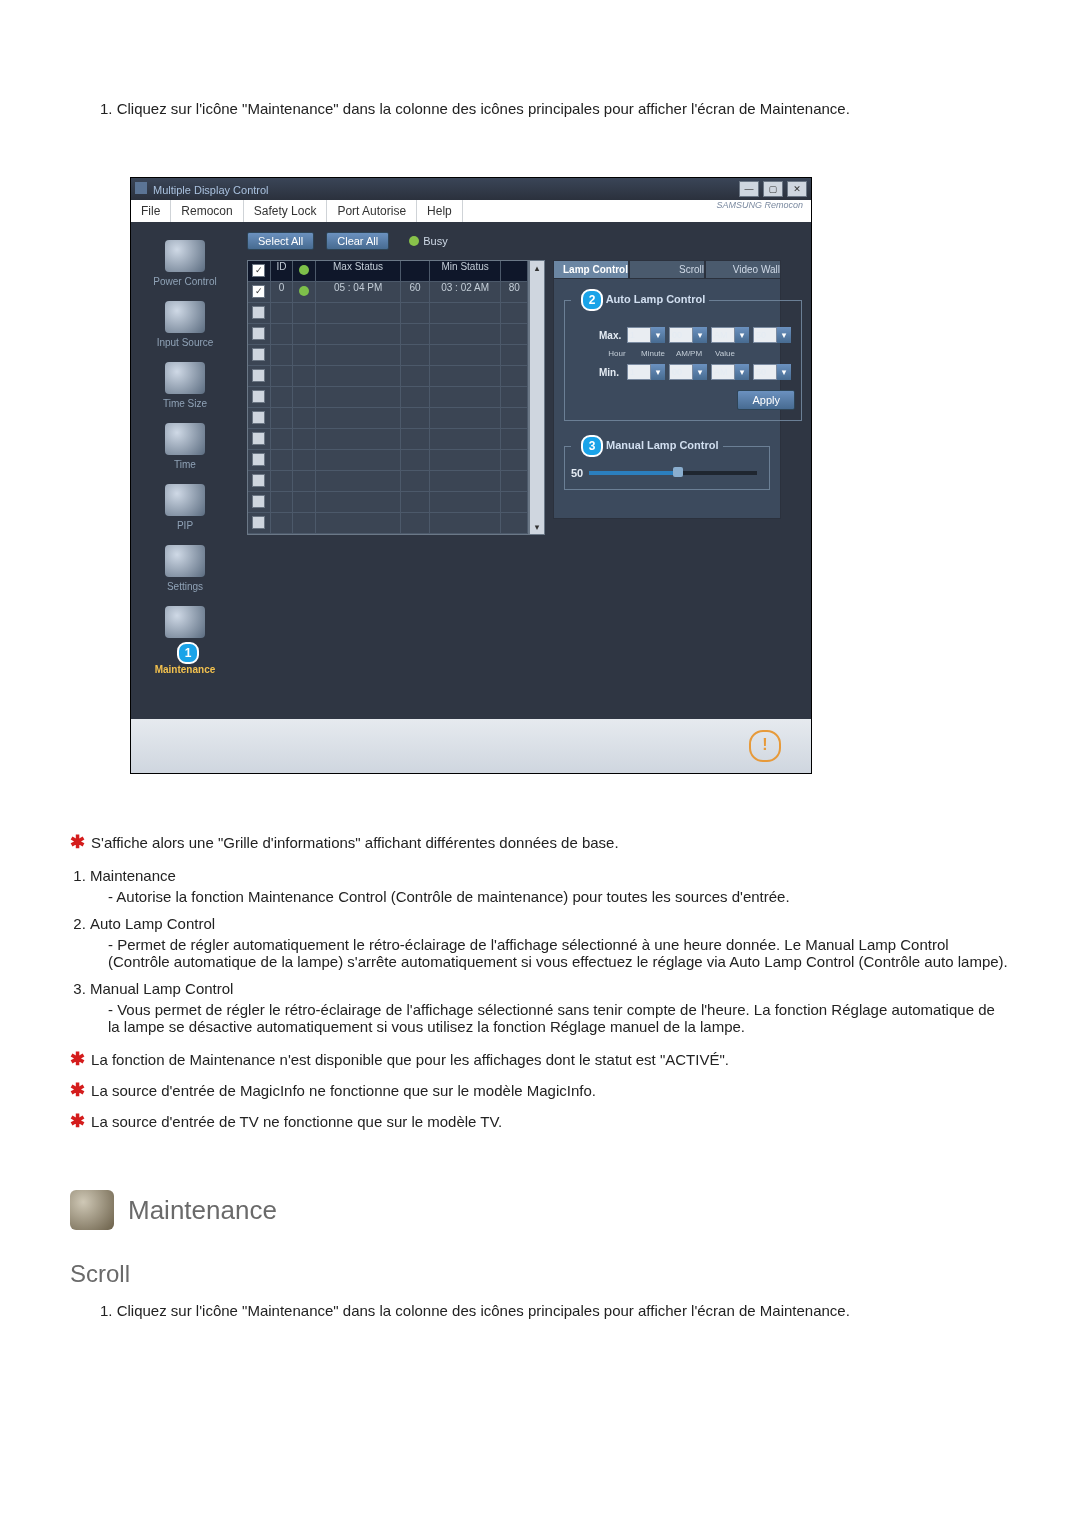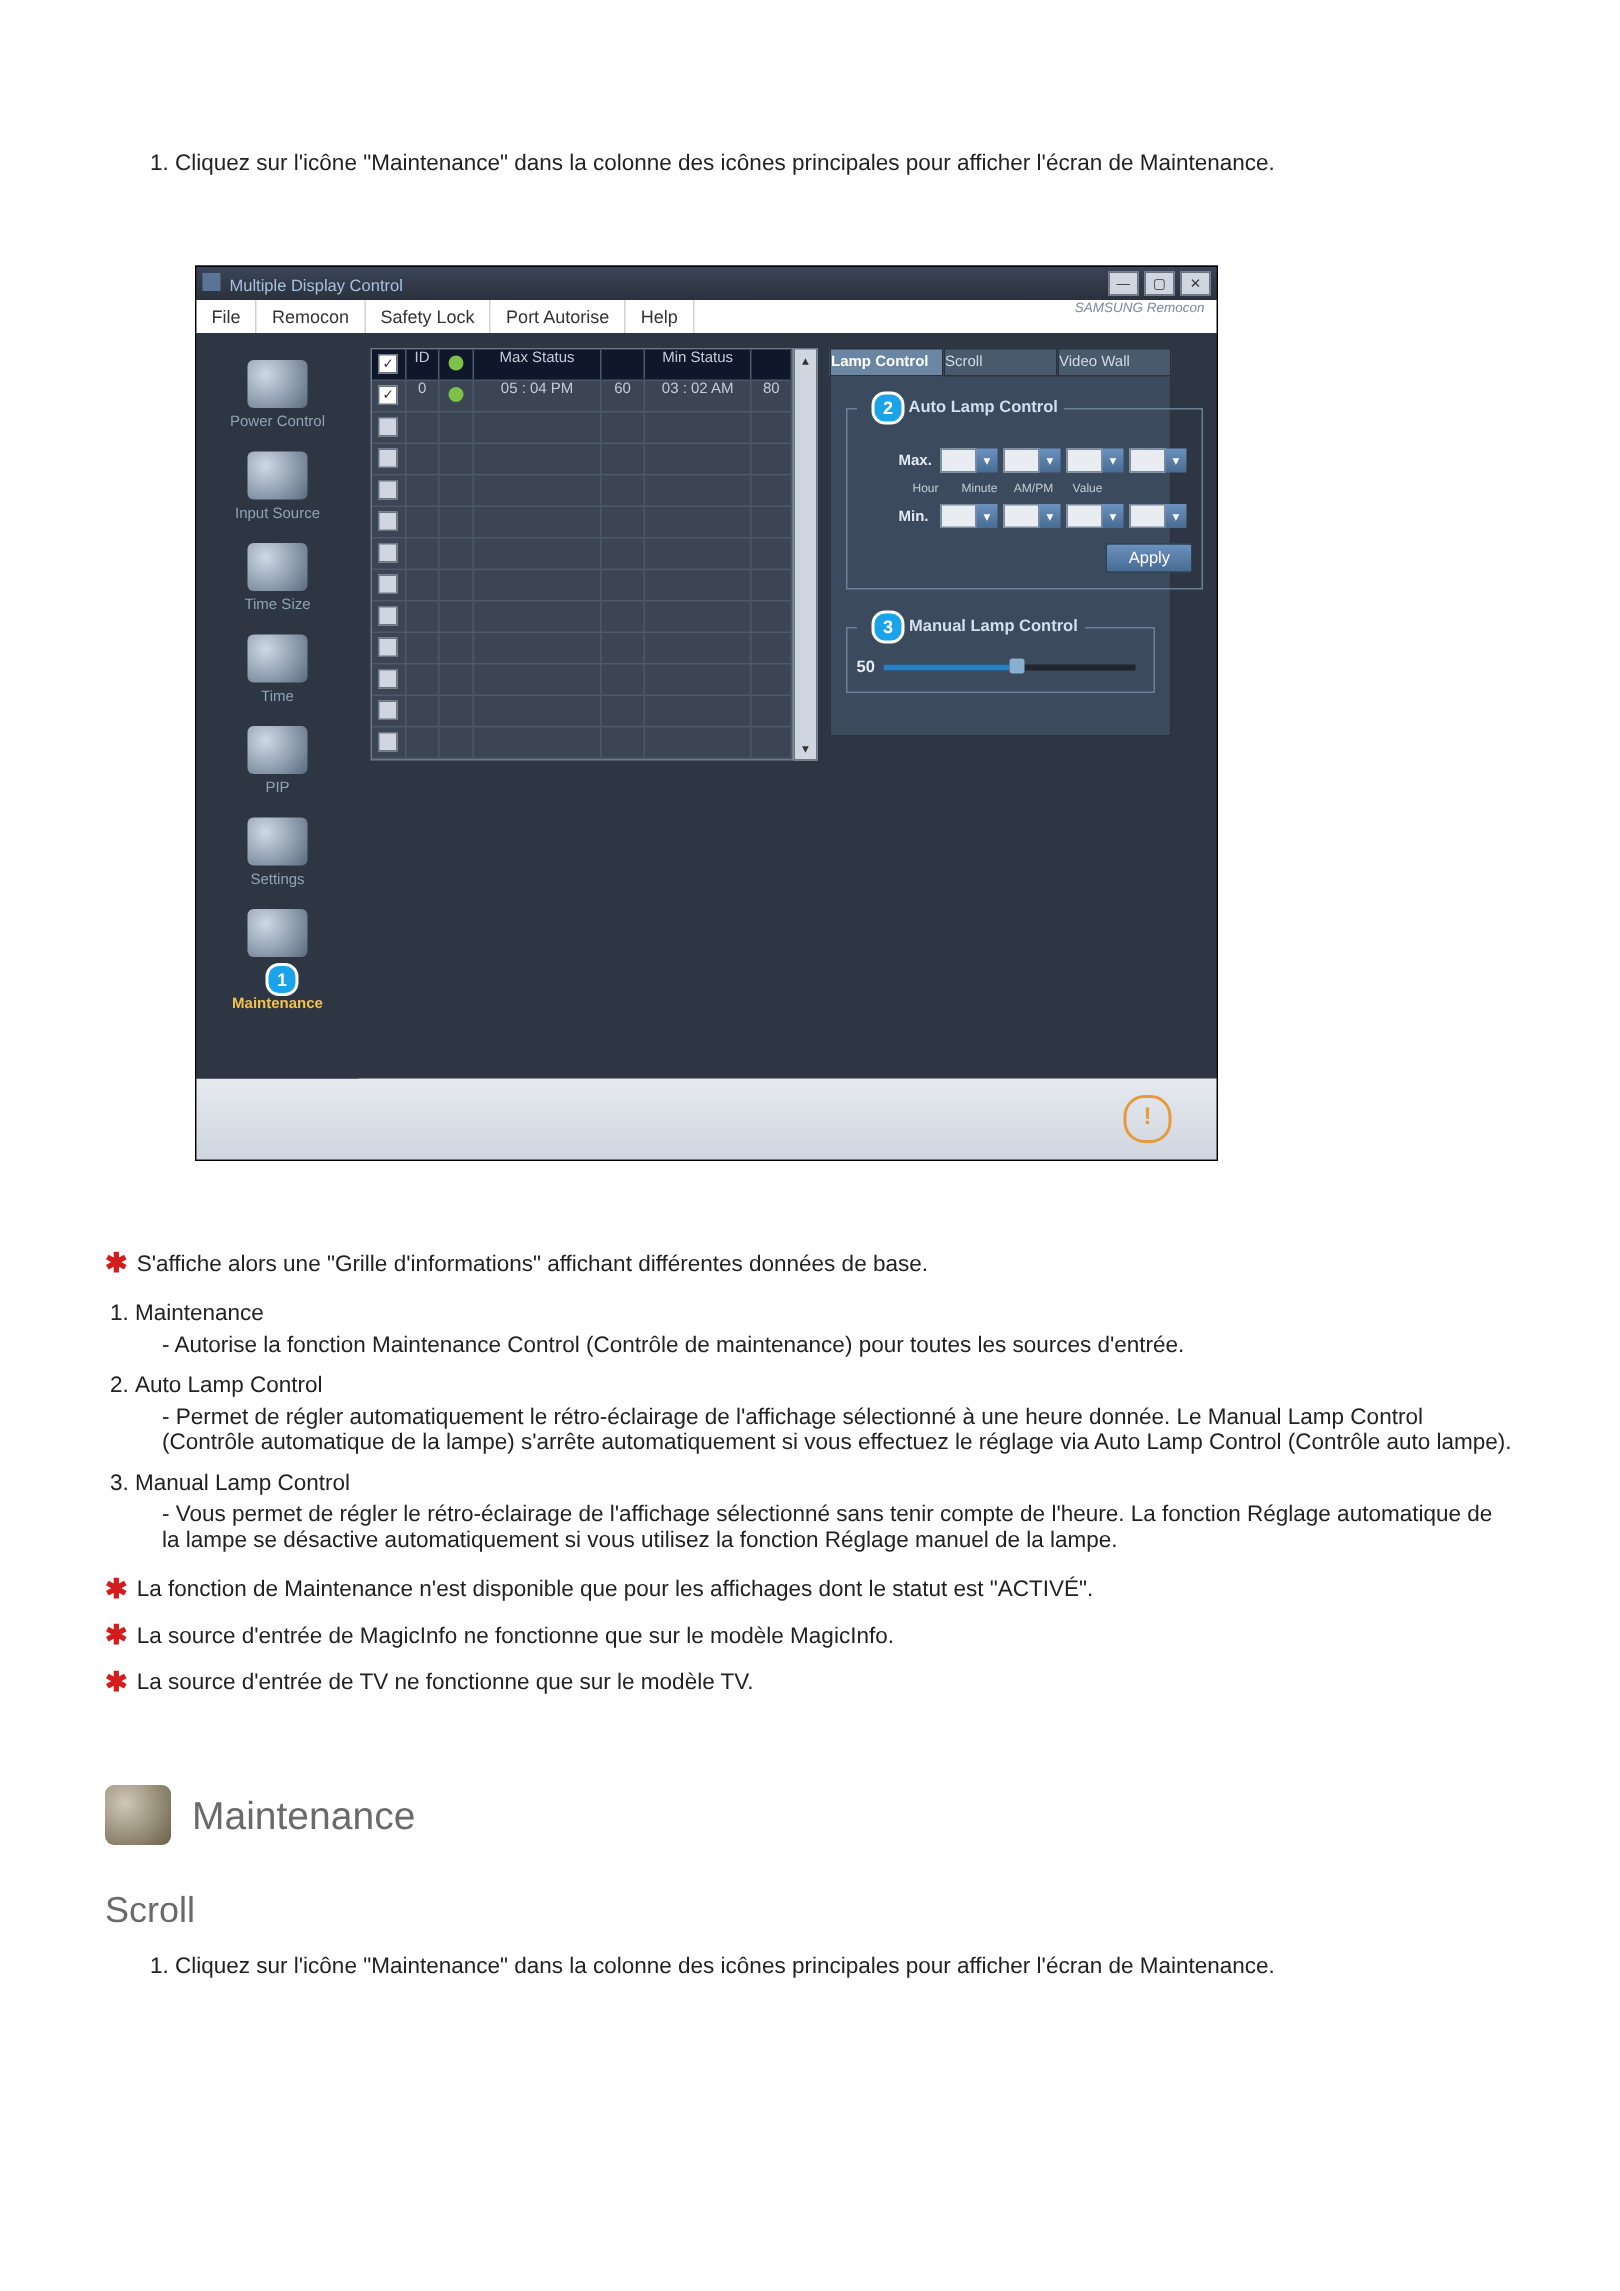--- a/index.html
+++ b/index.html
@@ -30,21 +30,21 @@
   .gh{background:#0f172a;}
   .gc.c1 span{display:inline-block;width:11px;height:11px;background:#cfd6df;border:1px solid #6b7684;margin-top:3px;}
   .gc.c1 span.chk{background:#fff;}
   .gc.c1 span.chk::after{content:"✓";font-size:9px;color:#333;display:block;line-height:10px;}
   .c3 .on{display:inline-block;width:10px;height:10px;border-radius:5px;background:#7dc04a;margin-top:4px;}
   .gr{height:20px;}
   .scrollbar{width:14px;background:#cfd6df;display:flex;flex-direction:column;justify-content:space-between;border:1px solid #6b7887;}
   .scrollbar .arr{height:14px;font-size:9px;color:#333;text-align:center;line-height:14px;}
   .right{width:228px;margin-left:8px;}
   .tabs{display:flex;font-size:10px;}
-  .tab{flex:1;background:#4a5a6d;color:#cfd9e6;text-align:left;padding:3px 0;border:1px solid #2b313d;}
+  .tab{flex:1;background:#4a5a6d;color:#cfd9e6;text-align:right;padding:3px 0;border:1px solid #2b313d;}
   .tab.active{background:#6b86a3;color:#fff;font-weight:bold;}
   .panel{background:#3c4a5d;border:1px solid #2b313d;border-top:none;padding:10px 10px 14px 10px;}
   fieldset{border:1px solid #6b7f95;padding:10px 6px;margin:0 0 14px 0;}
   legend{color:#d2dff0;font-size:11px;font-weight:bold;padding:0 4px;}
   .fld{display:flex;align-items:center;margin:6px 0;color:#e4ebf3;font-size:10px;}
   .fld .lbl{width:28px;font-weight:bold;padding-left:28px;}
   .inp{width:18px;height:14px;background:#e9edf2;border:1px solid #7a8aa0;font-size:9px;padding:0 2px;line-height:14px;}
   .dd{width:14px;height:16px;background:linear-gradient(to bottom,#6b91bf,#476b91);font-size:9px;color:#fff;text-align:center;line-height:16px;margin-right:4px;}
   .sublbl{font-size:8px;color:#c3cdd7;text-align:center;}
   .labelsrow{display:flex;margin-left:28px;}
@@ -117,20 +117,28 @@
             <div class="ico"></div>
             <div class="lbl">Settings</div>
           </div>
         <div class="sb-item active"><div class="ico"></div>
           <span class="marker">1</span>
           <div class="lbl">Maintenance</div>
         </div>
       </div>
 
       <div class="main">
+        <div class="toolbar">
+          <span class="btn-sel">Select All</span>
+          <span class="btn-sel">Clear All</span>
+          <span class="busy">
+              <span class="dot"></span>
+              <span>Busy</span>
+            </span>
+        </div>
 
         <div class="flexrow">
           <div class="gridwrap">
             <div class="grid">
               <div class="gr gh">
                 <div class="gc c1"><span class="chk"></span></div>
                 <div class="gc c2">ID</div>
                 <div class="gc c3"><span class="on"></span></div>
                 <div class="gc c4">Max Status</div>
                 <div class="gc c5"></div>

